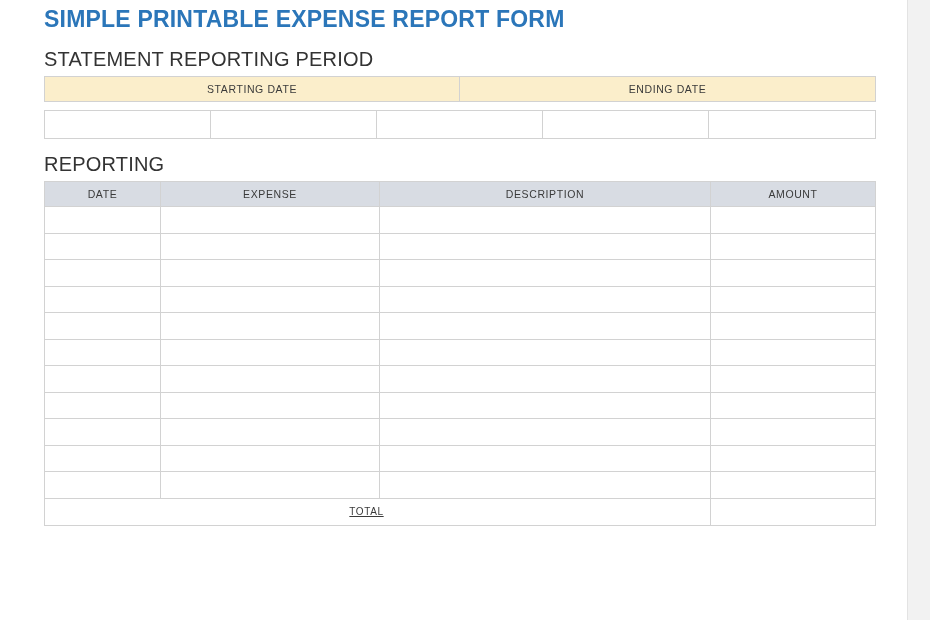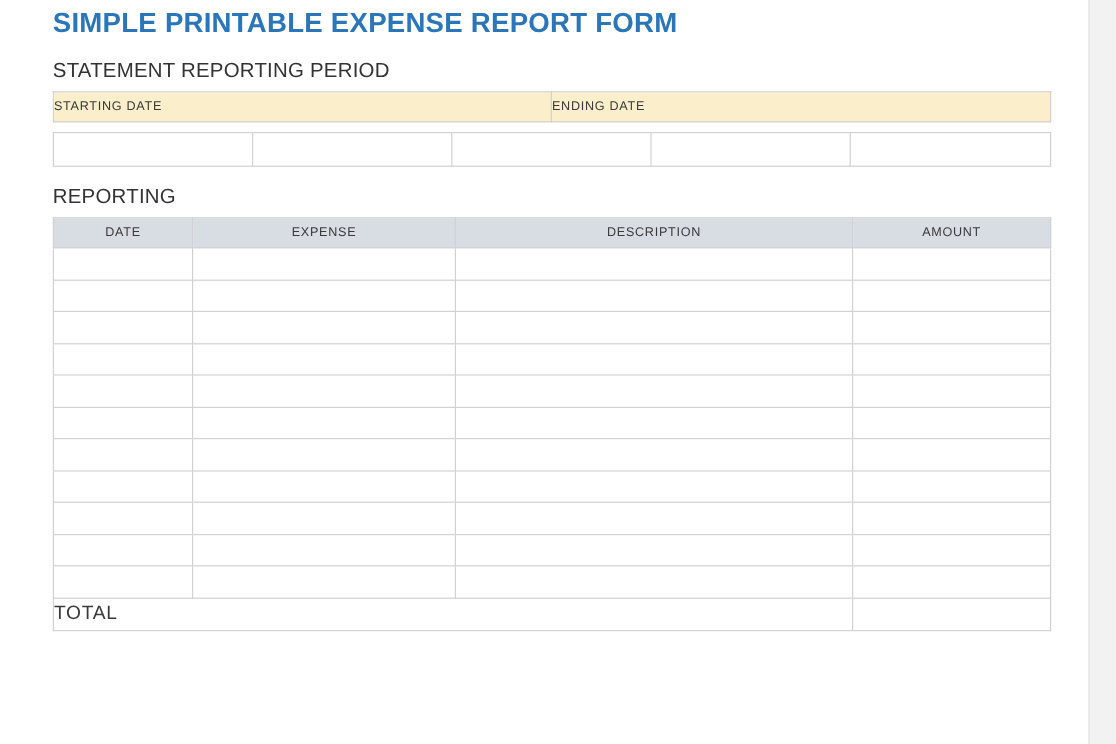--- a/index.html
+++ b/index.html
@@ -45,38 +45,38 @@
     font-size: 23px;
     line-height: 30px;
     font-weight: bold;
     letter-spacing: 0.2px;
     color: #2b76b9;
     text-transform: uppercase;
   }
   .section-title {
     margin-top: 16px;
     margin-bottom: 8px;
-    font-size: 17px;
+    font-size: 20px;
     line-height: 18px;
     color: #333333;
     letter-spacing: 0.2px;
   }
   table {
     border-collapse: collapse;
     width: 831px;
     table-layout: fixed;
   }
   table td, table th {
     border: 1px solid #d2d2d2;
     padding: 0;
     font-weight: normal;
   }
   .hdr-cream {
     background: #fbeecb;
-    text-align: left;
+    text-align: center;
     font-size: 10.5px;
     letter-spacing: 0.6px;
     color: #3a3a3a;
     height: 24px;
     text-transform: uppercase;
     margin-top: 39px;
   }
   .hdr-grey {
     background: #d8dce3;
     text-align: center;
@@ -96,28 +96,29 @@
   }
   .info-blank {
     height: 27px;
     background: #ffffff;
   }
   .expense-row td {
     height: 25.5px;
     background: #ffffff;
   }
   .total-label {
-    text-align: left;
+    text-align: center;
     padding-right: 22px;
-    font-size: 16px;
+    font-size: 10px;
     letter-spacing: 0.6px;
     color: #3a3a3a;
     height: 26px;
     background: #ffffff;
     text-transform: uppercase;
+    text-decoration: underline;
   }
   .total-value {
     background: #ffffff;
     height: 26px;
   }
   .spacer-8 { height: 8px; }
   .mt-period { margin-top: 0; }
 </style>
 </head>
 <body>

